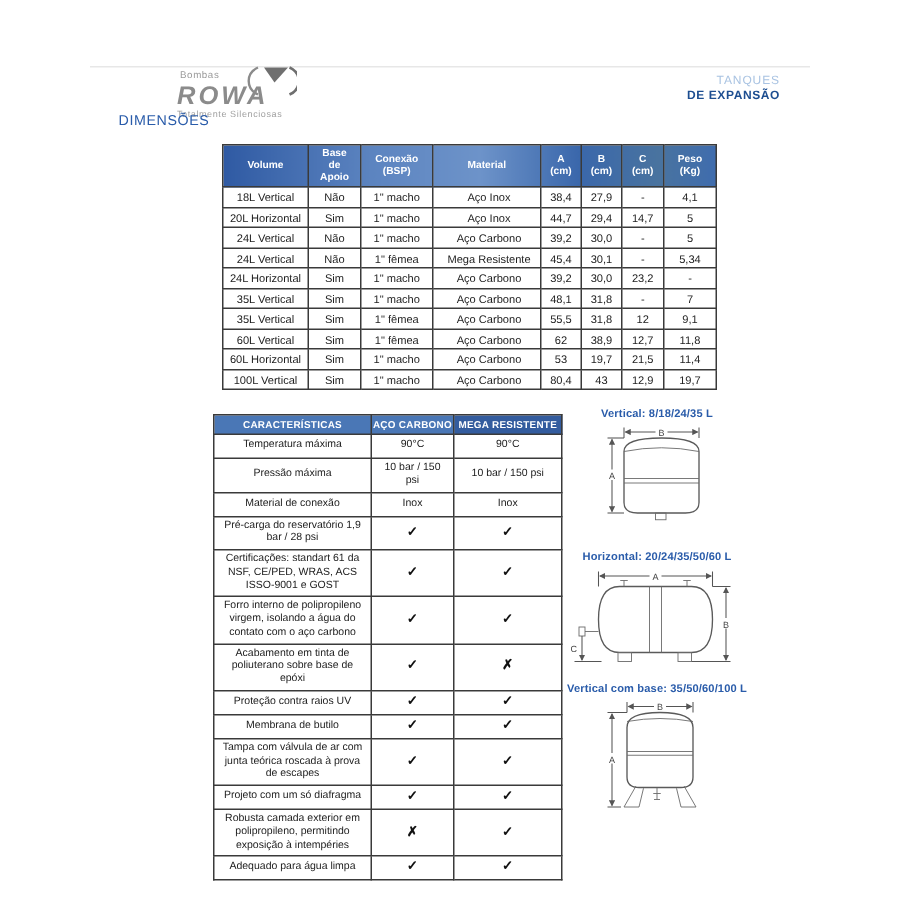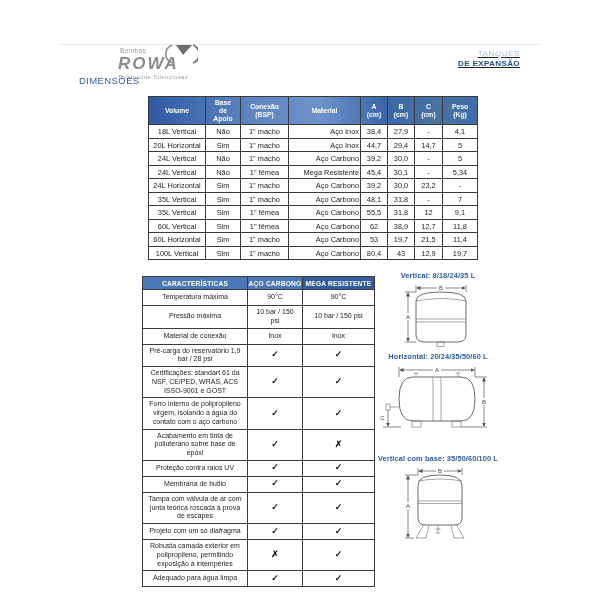--- a/index.html
+++ b/index.html
@@ -10,58 +10,58 @@
   .abs{position:absolute;}
   
   .top-line{left:60px;top:44px;width:480px;height:1px;background:#e7e7e7;}
   
   .brand{left:118px;top:47px;width:120px;}
   .brand-top{font-size:6.5px;color:#9a9a9a;letter-spacing:.4px;margin-left:2px;}
   .brand-name{font-size:17px;font-weight:800;font-style:italic;color:#8b8b8b;letter-spacing:2px;line-height:1;margin-top:1px;}
   .brand-tagline{font-size:6px;color:#9f9f9f;letter-spacing:.4px;margin-top:2px;}
   .brand-mark{position:absolute;left:44px;top:-4px;}
   
-  .doc-title{left:380px;top:49px;width:140px;text-align:right;line-height:1.25;text-decoration:underline;}
+  .doc-title{left:380px;top:49px;width:140px;text-align:right;line-height:1.25;}
   .doc-title .l1{font-size:8px;color:#a9c3e2;letter-spacing:.6px;}
   .doc-title .l2{font-size:8px;color:#1d4e91;font-weight:bold;letter-spacing:.4px;}
   
   .section-title{left:79px;top:75px;font-size:9.5px;font-weight:normal;color:#2a5caa;letter-spacing:.4px;}
   
   table{border-collapse:collapse;table-layout:fixed;}
   #dim-table{left:148px;top:96px;width:330px;border:1.5px solid #3a3a3a;padding-left:40px;}
   #dim-table th{
     border:1px solid #3a3a3a;color:#fff;font-weight:bold;font-size:6.8px;
     white-space:pre-line;line-height:1.15;padding:2px 0;text-align:center;vertical-align:middle;
   }
   #dim-table thead tr{
     background-image:linear-gradient(90deg,#2f5aa3 0%,#5c84c0 30%,#6d93c9 52%,#3a67ab 72%,#49739f 88%,#3f6cae 100%);
   }
   #dim-table td{
     border:1px solid #3a3a3a;font-size:7.4px;text-align:center;height:12.5px;
     padding:0 1px;color:#1c1c1c;vertical-align:middle;
   }
-  #dim-table td.left{text-align:right;padding-left:4px;margin-left:35px;}
+  #dim-table td.left{text-align:center;padding-left:4px;margin-left:35px;}
   
   #feat-table{left:142px;top:276px;width:233px;border:1.5px solid #3a3a3a;}
   #feat-table th{
     border:1px solid #3a3a3a;color:#fff;font-weight:bold;font-size:6.6px;
     padding:2.5px 0;text-align:center;letter-spacing:.2px;
   }
   #feat-table th.h-label,#feat-table th.h-aco{background:#4a77b6;}
   #feat-table th.h-mega{background:#335c9e;}
   #feat-table td{
     border:1px solid #3a3a3a;font-size:7px;text-align:center;vertical-align:middle;
     padding:2px 3px;line-height:1.25;color:#1c1c1c;height:11px;
   }
   #feat-table td .mark{font-size:9px;font-weight:bold;color:#111;line-height:1;}
   
   .diagram{left:376px;width:124px;text-align:center;}
   .diagram .dlabel{font-size:7.4px;font-weight:bold;color:#2a5caa;letter-spacing:.1px;text-align:center;}
   .diagram svg{margin-top:4px;}
-  .d1{top:271px;} .d2{top:352px;} .d3{top:454px;}
+  .d1{top:271px;} .d2{top:366px;} .d3{top:454px;}
   svg .ln{stroke:#5a5a5a;stroke-width:0.9;fill:none;}
   svg .thin{stroke:#6a6a6a;stroke-width:0.6;fill:none;}
   svg .dim{stroke:#555;stroke-width:0.7;fill:none;}
   svg text{font-family:"Liberation Sans",sans-serif;font-size:6px;fill:#444;}
 </style>
 </head>
 <body>
 
 <div class="abs top-line"></div>
 

